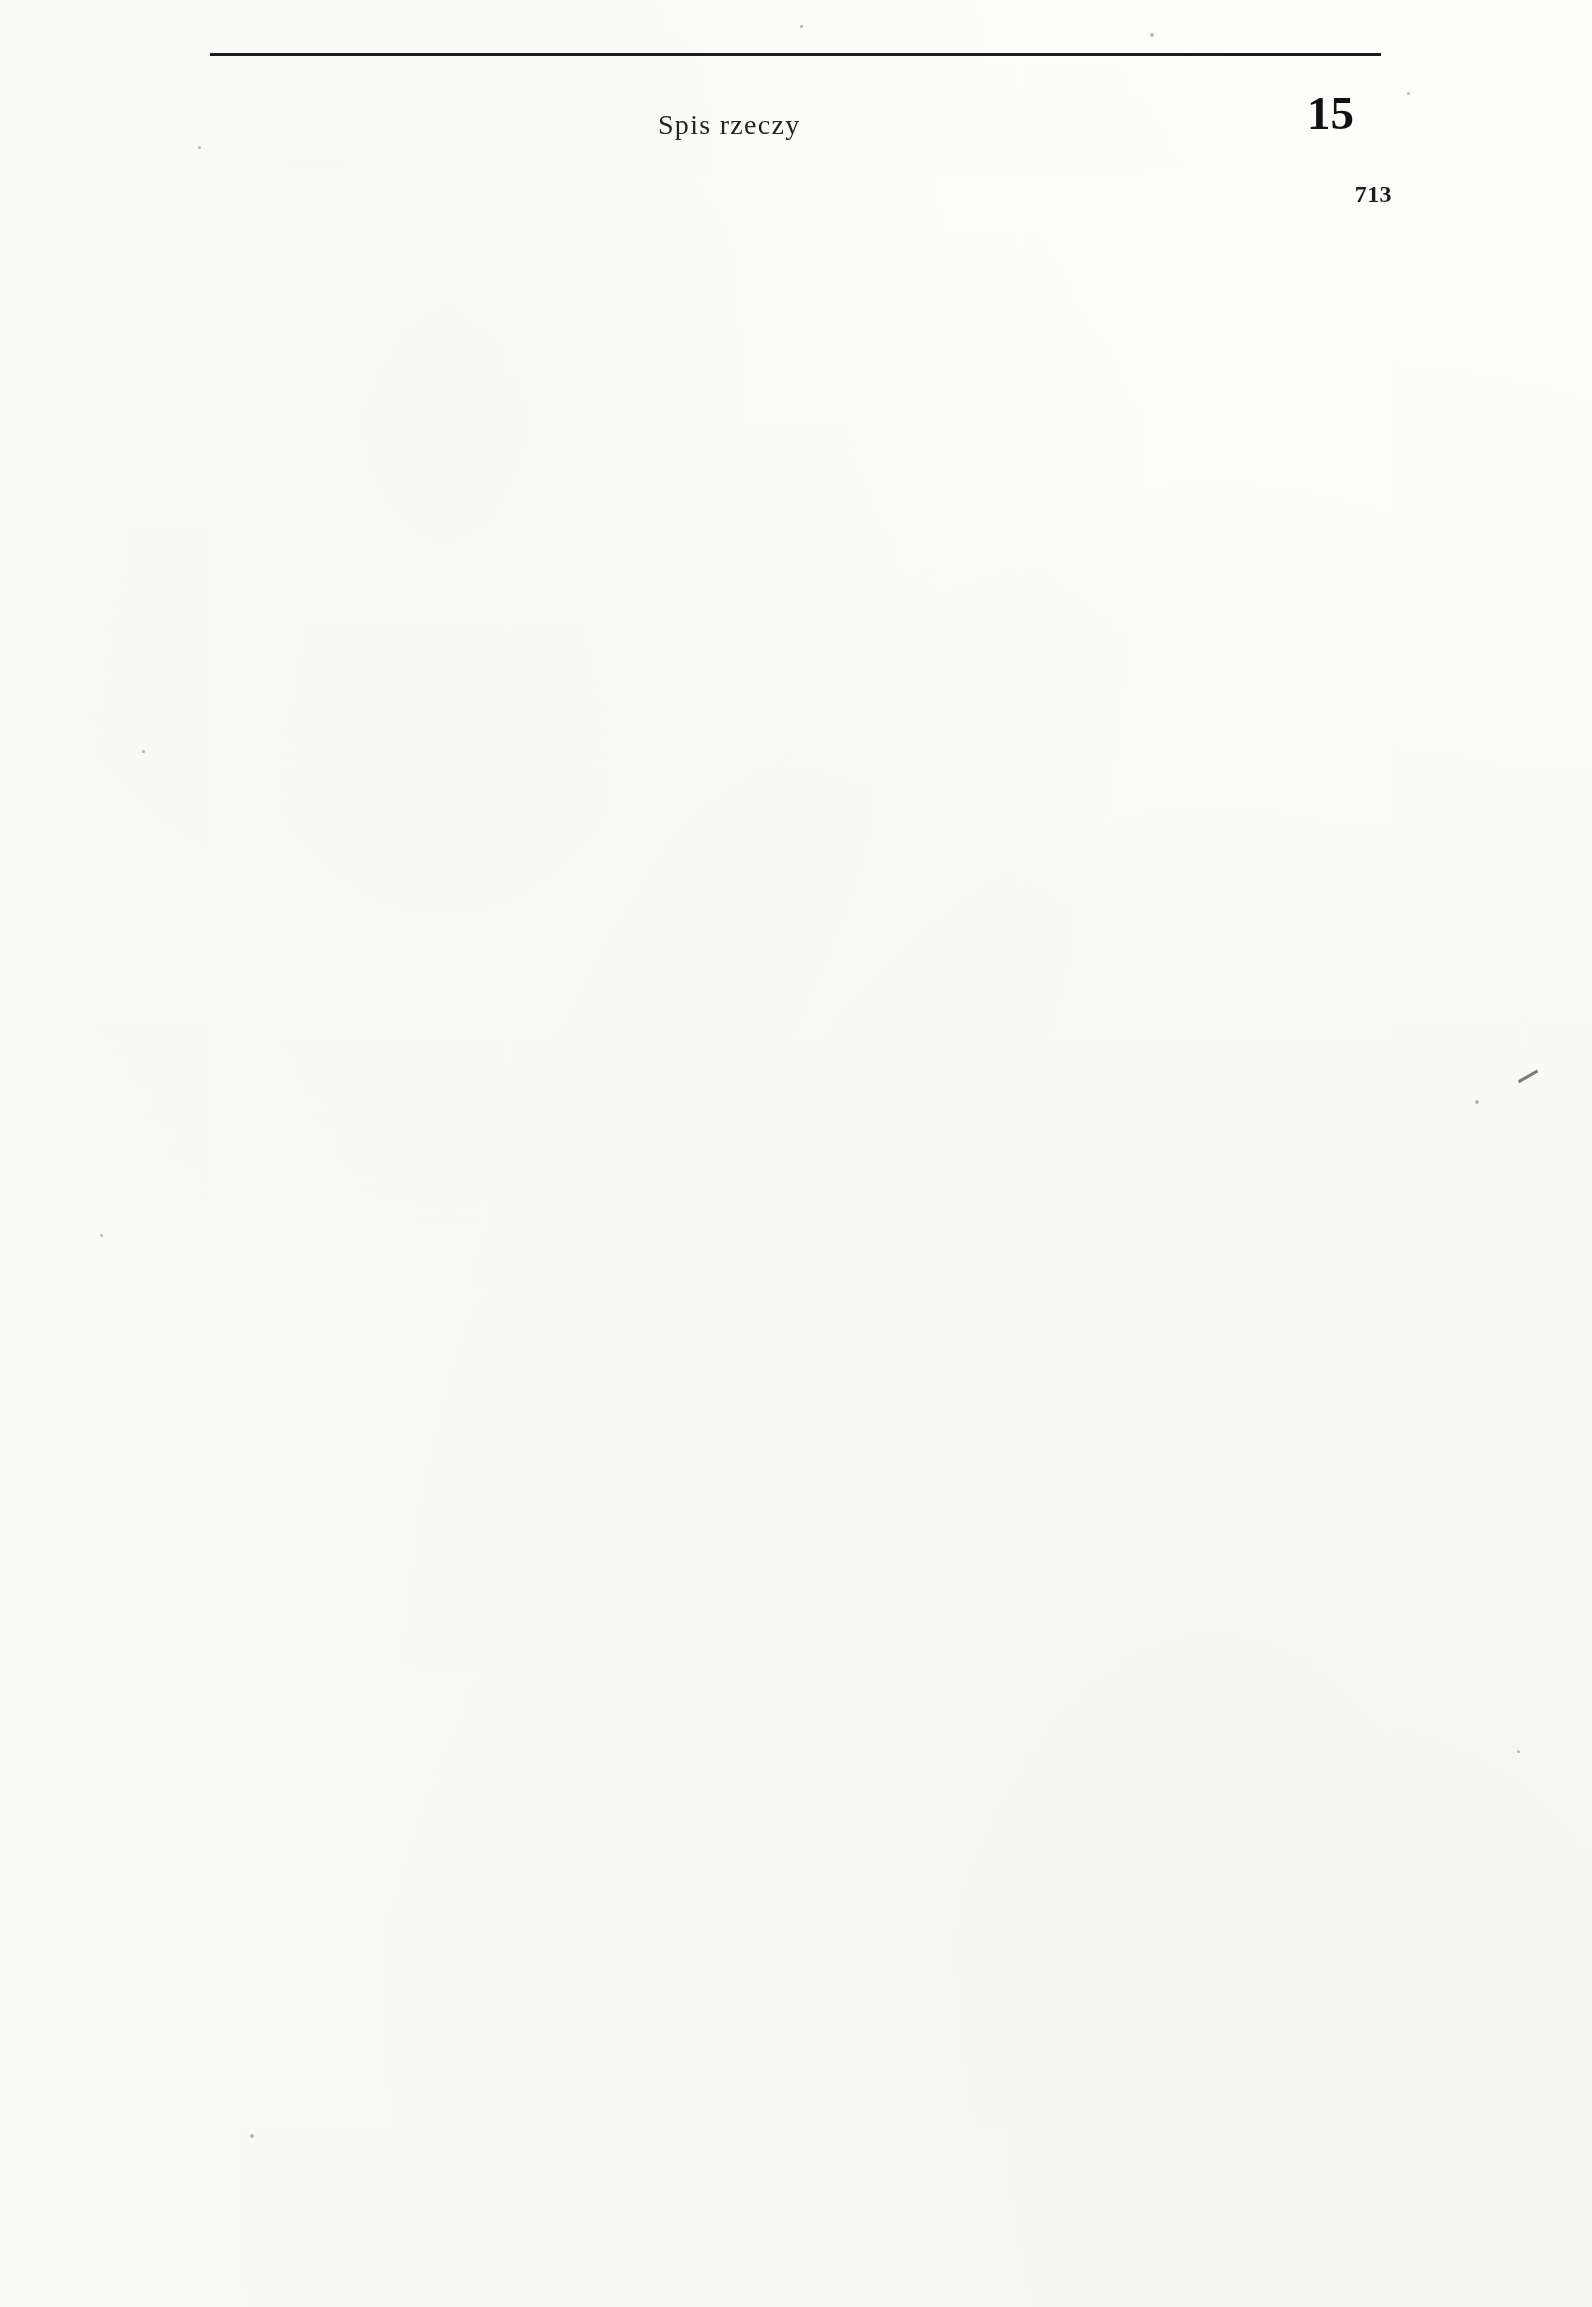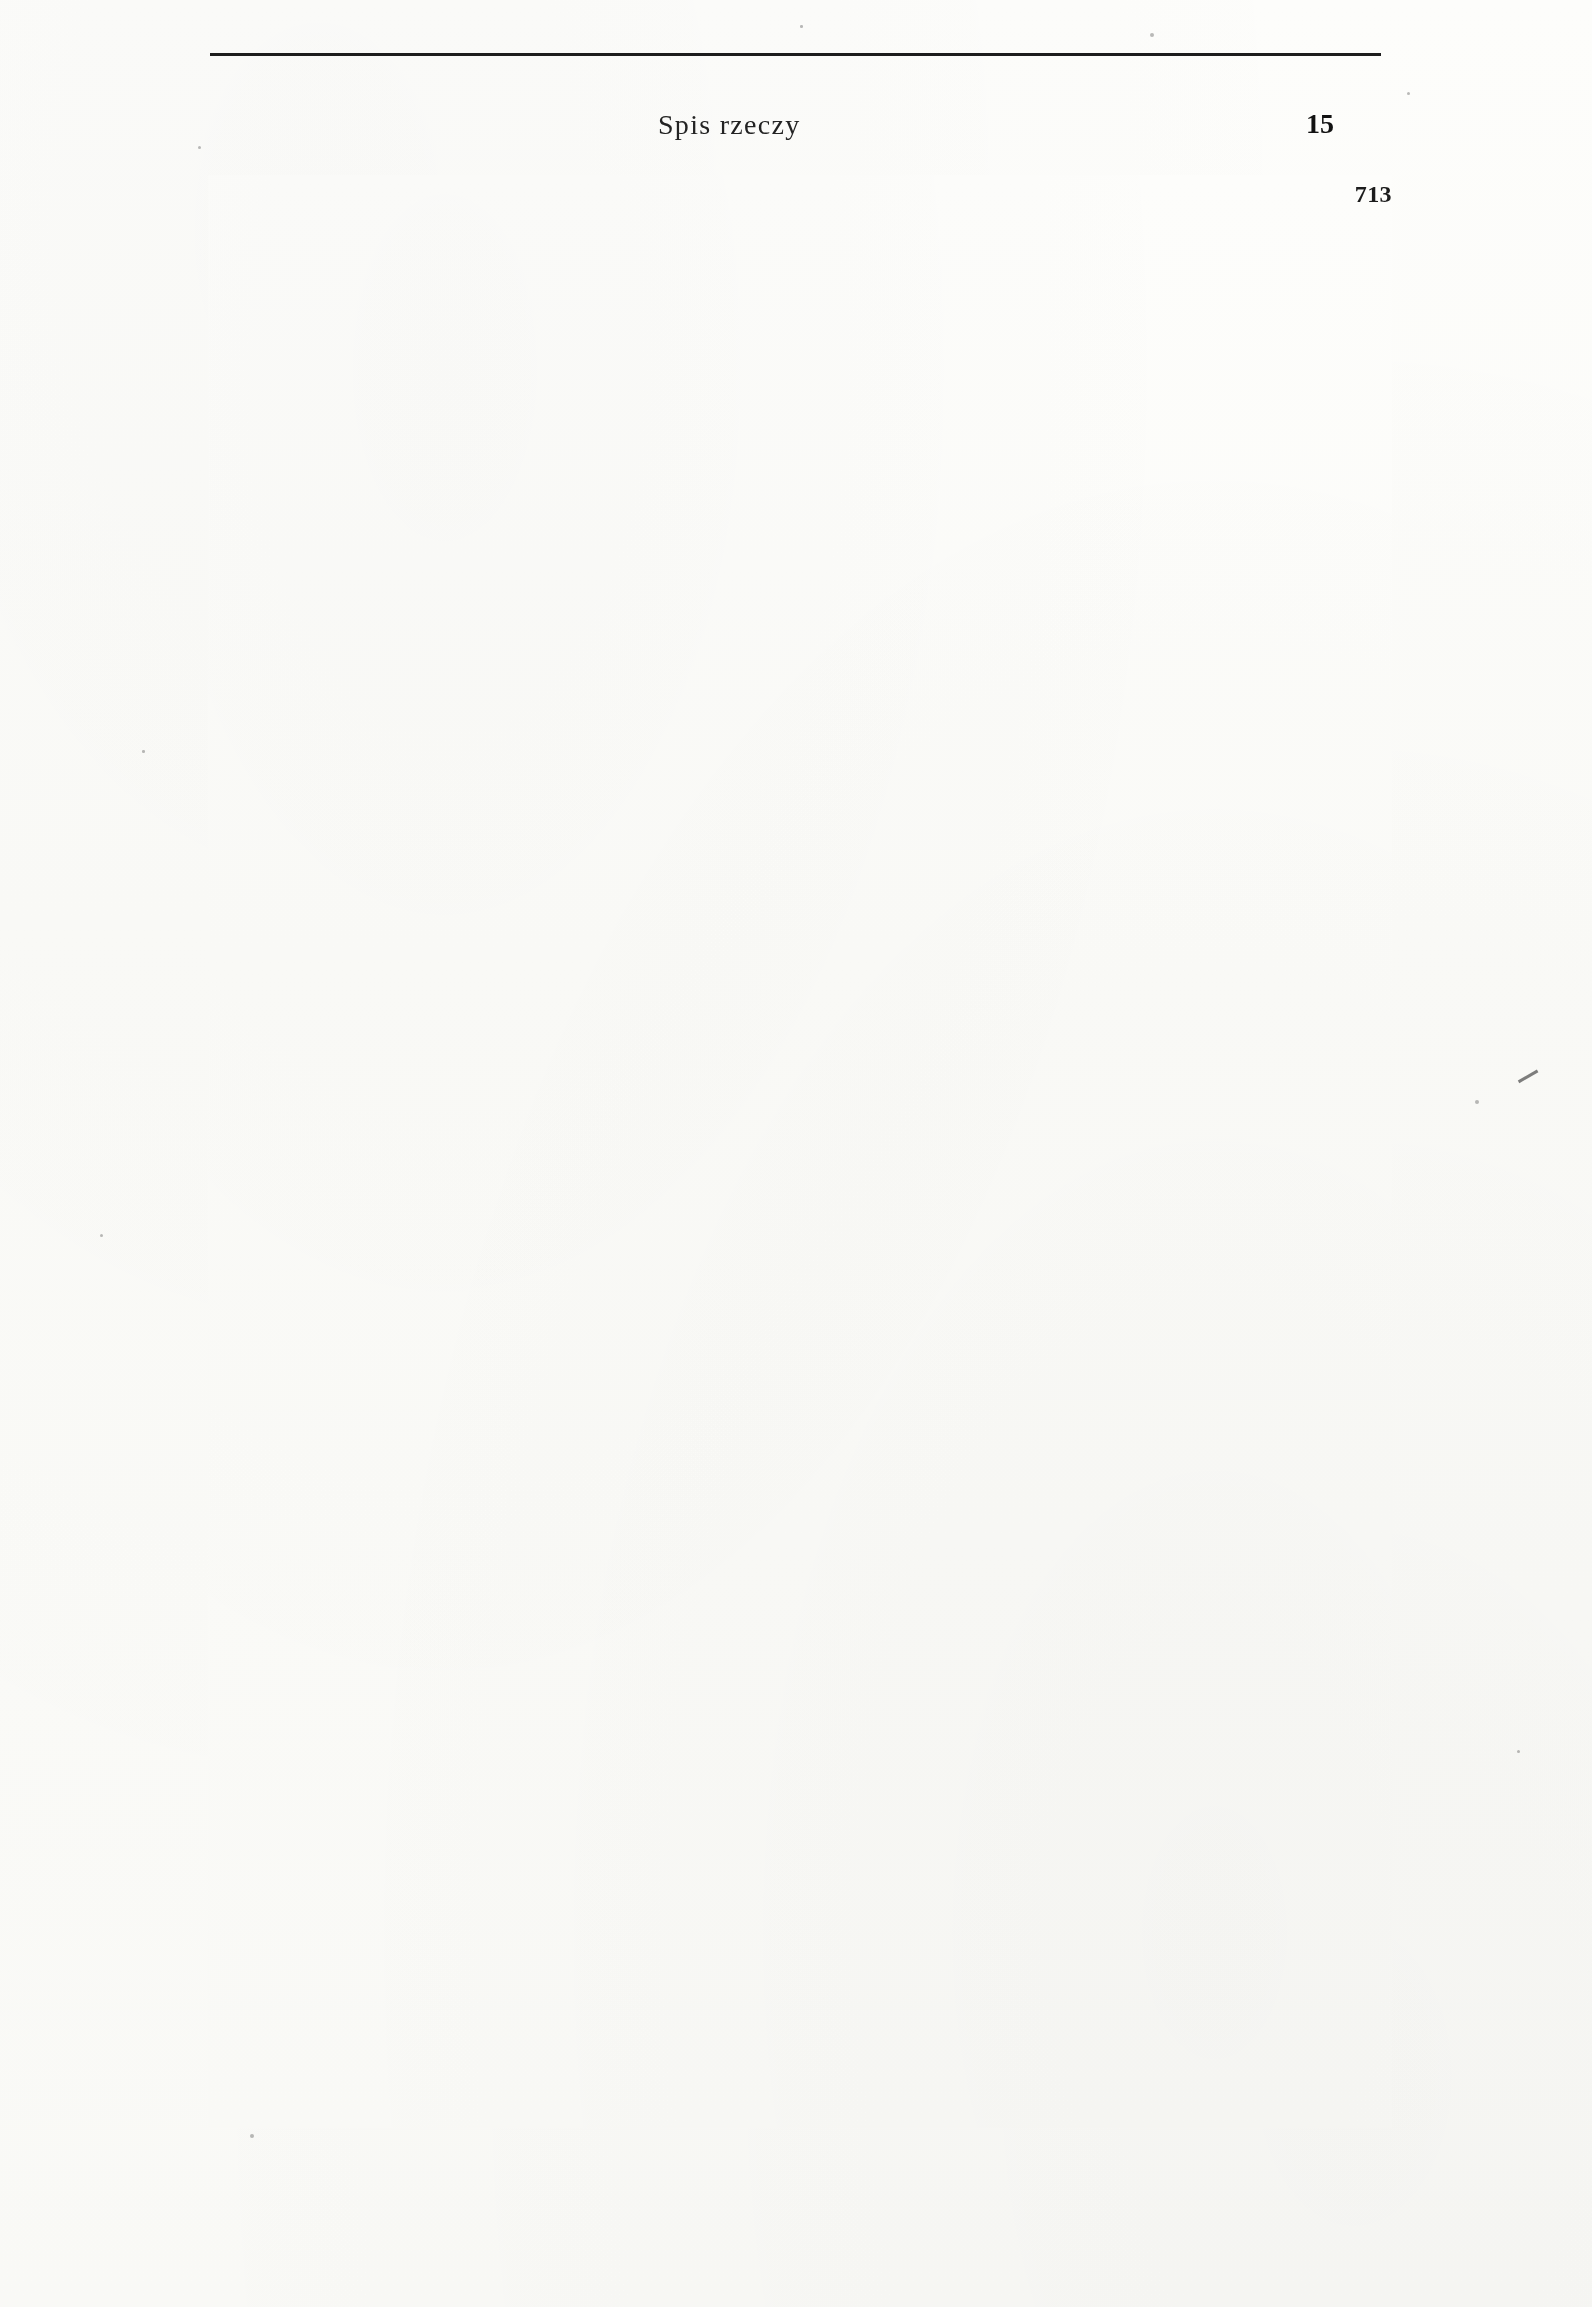--- a/index.html
+++ b/index.html
@@ -42,26 +42,25 @@
   .header-title {
     position: absolute;
     left: 450px;
     top: 16px;
     font-size: 28px;
     letter-spacing: 1.3px;
     color: #232323;
   }
   .header-pageno {
     position: absolute;
-    right: 58px;
+    right: 38px;
     top: -6.7px;
-    font-size: 28px;
+    font-size: 47px;
     font-weight: 700;
     color: #121212;
-    margin-top: 22px;
   }
   .header-rule {
     position: absolute;
     top: 53px;
     left: 210px;
     width: 1171px;
     height: 3.3px;
     background: #1d1d1d;
   }
 

